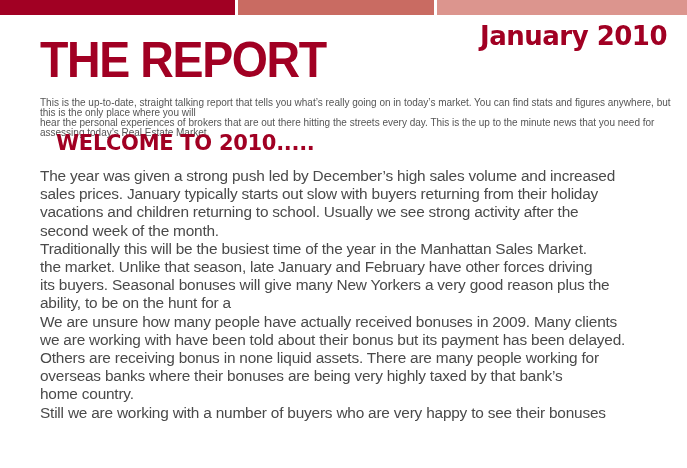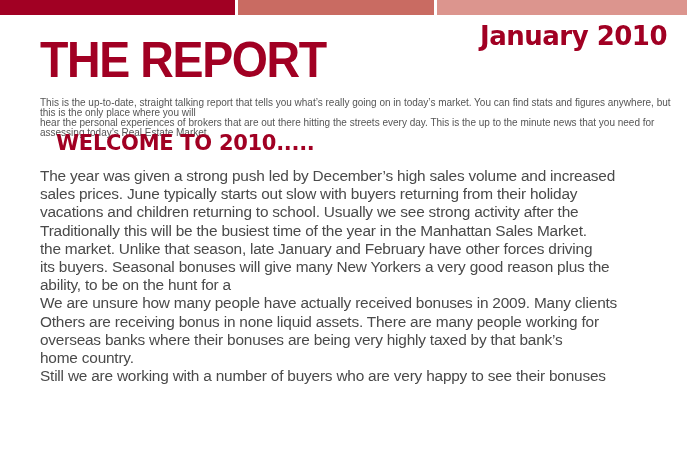--- a/index.html
+++ b/index.html
@@ -99,24 +99,26 @@
 
 <div class="intro">
   <div>This is the up-to-date, straight talking report that tells you what’s really going on in today’s market.  You can find stats and figures anywhere, but this is the only place where you will</div>
   <div>hear the personal experiences of brokers that are out there hitting the streets every day.  This is the up to the minute news that you need for assessing today’s Real Estate Market.</div>
 </div>
 
 <h2 class="section-heading">WELCOME TO 2010.....</h2>
 
 <div class="body-text">
   <p>The year was given a strong push led by December’s high sales volume and increased</p>
-  <p>sales prices. June typically starts out slow with buyers returning from their holiday</p>
+  <p>sales prices. January typically starts out slow with buyers returning from their holiday</p>
   <p>vacations and children returning to school. Usually we see strong activity after the</p>
+  <p>second week of the month.</p>
   <p>Traditionally this will be the busiest time of the year in the Manhattan Sales Market.</p>
   <p>the market. Unlike that season, late January and February have other forces driving</p>
   <p>its buyers. Seasonal bonuses will give many New Yorkers a very good reason plus the</p>
   <p>ability, to be on the hunt for a</p>
   <p>We are unsure how many people have actually received bonuses in 2009. Many clients</p>
+  <p>we are working with have been told about their bonus but its payment has been delayed.</p>
   <p>Others are receiving bonus in none liquid assets. There are many people working for</p>
   <p>overseas banks where their bonuses are being very highly taxed by that bank’s</p>
   <p>home country.</p>
   <p>Still we are working with a number of buyers who are very happy to see their bonuses</p>
 </div>
 
 </body></html>

